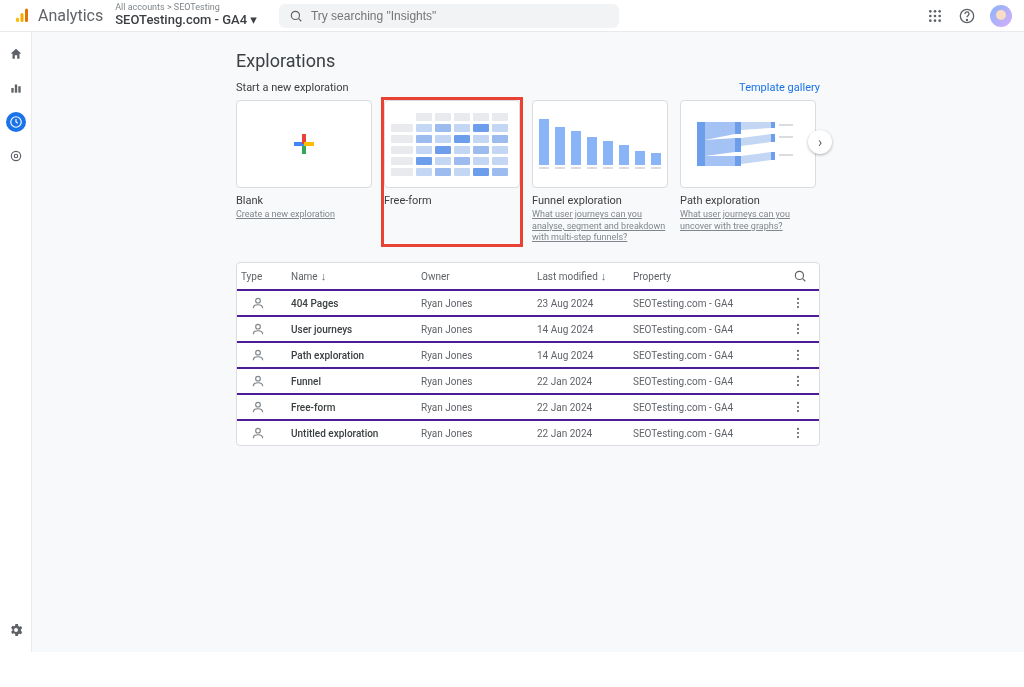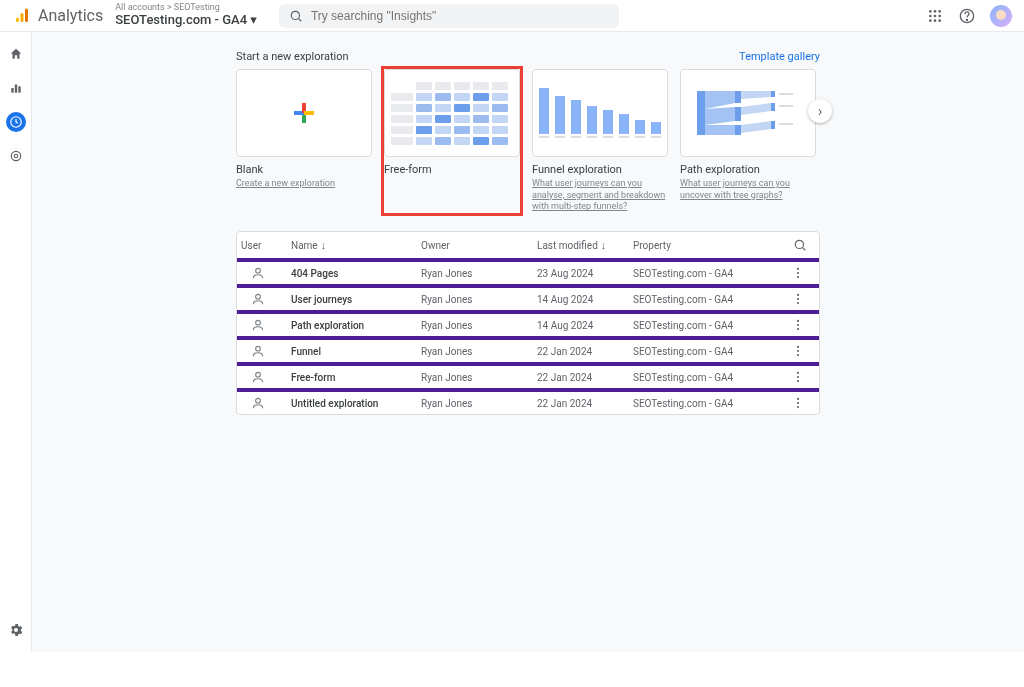--- a/index.html
+++ b/index.html
@@ -61,21 +61,21 @@
 
   .path-thumb { width:110px; height:56px; }
 
   .scroll-btn { position:absolute; right:-12px; top:30px; width:24px; height:24px; background:#fff; border-radius:50%; box-shadow:0 1px 3px rgba(0,0,0,0.3); display:flex; align-items:center; justify-content:center; color:#5f6368; cursor:pointer; font-size:14px;}
 
   
   .table-panel { margin-top: 18px; background:#fff; border:1px solid #dadce0; border-radius:4px; }
   .thead { display:grid; grid-template-columns: 50px 130px 116px 96px 146px 36px; align-items:center; height:26px; font-size:10px; color:#5f6368; padding:0 4px;}
   .th { display:flex; align-items:center; gap:3px;}
   .th-search { justify-self:end; padding-right:8px; cursor:pointer;}
-  .trow { display:grid; grid-template-columns: 50px 130px 116px 96px 146px 36px; align-items:center; height:26px; font-size:10px; color:#5f6368; padding:0 4px; border-top:4px solid #4c1d95;}
+  .trow { display:grid; grid-template-columns: 50px 130px 116px 96px 146px 36px; align-items:center; height:26px; font-size:10px; color:#5f6368; padding:0 4px; border-top:2px solid #4c1d95;}
   .trow .name { color:#3c4043; font-weight:500;}
   .person-icon { color:#80868b; justify-self:start; padding-left:10px; }
   .more-icon { justify-self:end; padding-right:10px; cursor:pointer; color:#5f6368;}
   .sort-icon { font-size:11px; }
 
   svg { display:block; }
 </style>
 </head>
 <body>
 
@@ -156,20 +156,21 @@
       </div>
       <div class="nav-icon settings-icon">
         <svg width="16" height="16" viewBox="0 0 24 24" fill="#5f6368">
             <path d="M19.4 13a7.5 7.5 0 000-2l2-1.6-2-3.4-2.4 1a7.4 7.4 0 00-1.7-1L15 3h-4l-.3 2.5a7.4 7.4 0 00-1.7 1l-2.4-1-2 3.4L6.6 11a7.5 7.5 0 000 2l-2 1.6 2 3.4 2.4-1c.5.4 1.1.7 1.7 1L11 21h4l.3-2.5c.6-.3 1.2-.6 1.7-1l2.4 1 2-3.4-2-1.6zM12 15a3 3 0 110-6 3 3 0 010 6z"></path>
           </svg>
       </div>
     </div>
 
     <div class="main">
       <div class="content">
+        <div class="page-title">Explorations</div>
         <div class="subtitle-row">
           <div class="subtitle">Start a new exploration</div>
           <div class="gallery-link">Template gallery</div>
         </div>
 
         <div class="cards-wrap">
           <div class="cards">
 
             <div class="card">
               <div class="card-thumb">
@@ -293,21 +294,21 @@
               </div>
               <div class="card-title">Path exploration</div>
               <div class="card-desc">What user journeys can you uncover with tree graphs?</div>
             </div>
           </div>
           <div class="scroll-btn">›</div>
         </div>
 
         <div class="table-panel">
           <div class="thead">
-            <div class="th">User</div>
+            <div class="th">Type</div>
             <div class="th">
                 <span>Name</span>
                 <span class="sort-icon">↓</span>
               </div>
             <div class="th">Owner</div>
             <div class="th">
                 <span>Last modified</span>
                 <span class="sort-icon">↓</span>
               </div>
             <div class="th">Property</div>

